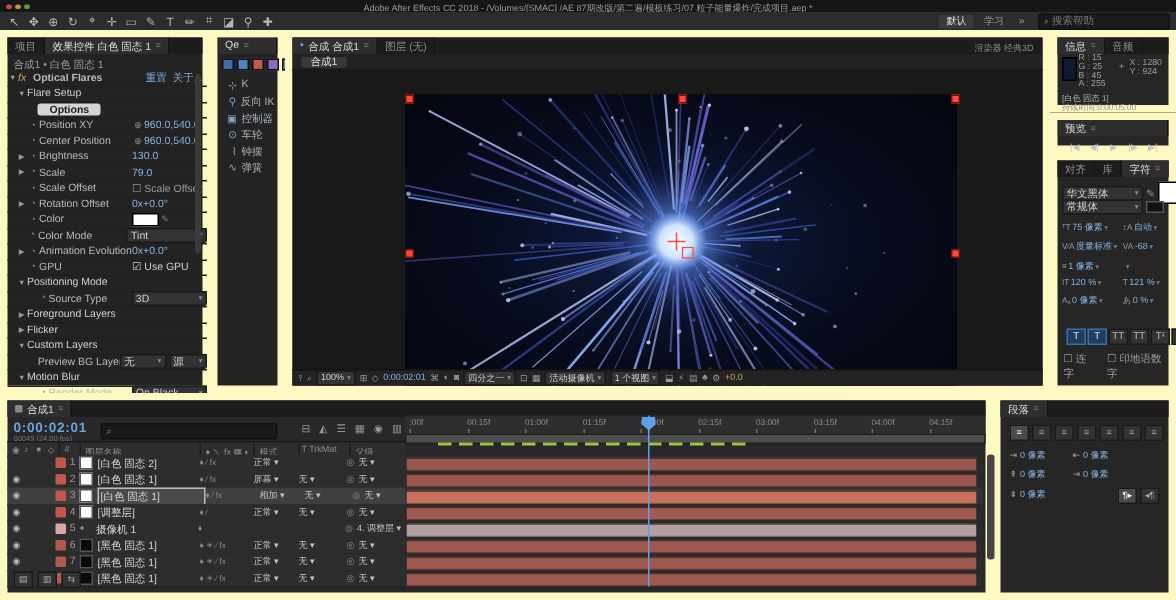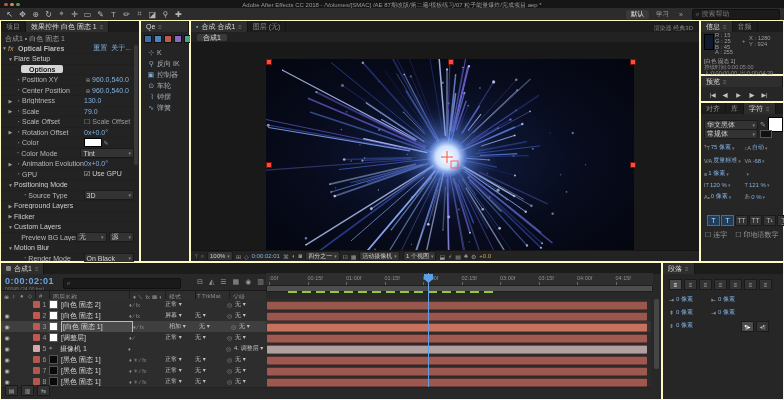--- a/index.html
+++ b/index.html
@@ -1,20 +1,20 @@
 <!DOCTYPE html>
 <html><head>
 <meta charset="utf-8">
 <style>
   html,body{margin:0;padding:0;background:#000;}
   #page-root{position:relative;width:784px;height:400px;background:#1e1e1e;overflow:hidden;
     font-family:"Liberation Sans","DejaVu Sans",sans-serif;font-size:7px;color:#bfbfbf;
     -webkit-font-smoothing:antialiased;}
   .abs{position:absolute;}
-  .panel{position:absolute;background:#262626;border:1px solid #fef9c3;box-sizing:border-box;}
+  .panel{position:absolute;background:#262626;border:5px solid #fef9c3;box-sizing:border-box;}
   .tabrow{position:absolute;left:0;right:0;top:0;height:11px;background:#1c1c1c;display:flex;align-items:stretch;overflow:hidden;}
   .tab{padding:0 5px;display:flex;align-items:center;gap:3px;background:#1c1c1c;color:#8e8e8e;white-space:nowrap;border-right:1px solid #141414;}
   .tab.active{background:#2e2e2e;color:#dcdcdc;}
   .menu-glyph{color:#777;font-size:6px;}
   .nowrap{white-space:nowrap;overflow:hidden;}
   .blue{color:#82b1e0;}
   .val{color:#82b1e0;white-space:nowrap;}
   .icon{color:#9a9a9a;}
   .chip{display:inline-block;width:7px;height:7px;border-radius:1px;}
   .dd{display:inline-flex;align-items:center;justify-content:space-between;background:#333;border:1px solid #1a1a1a;

